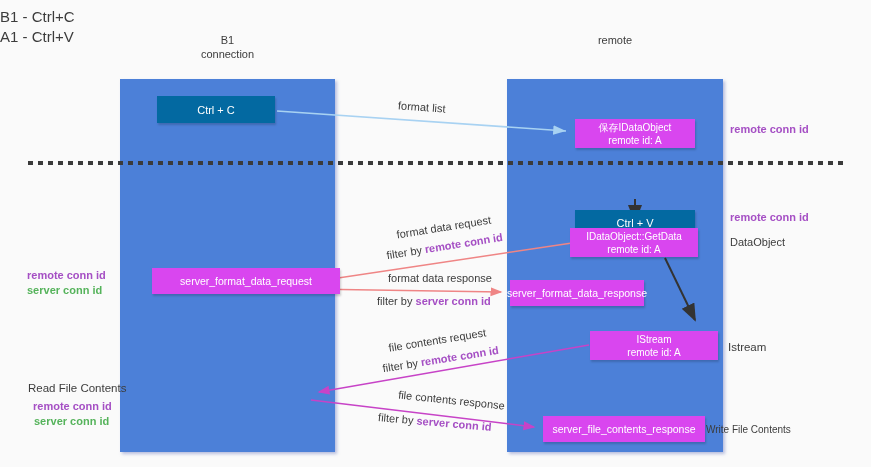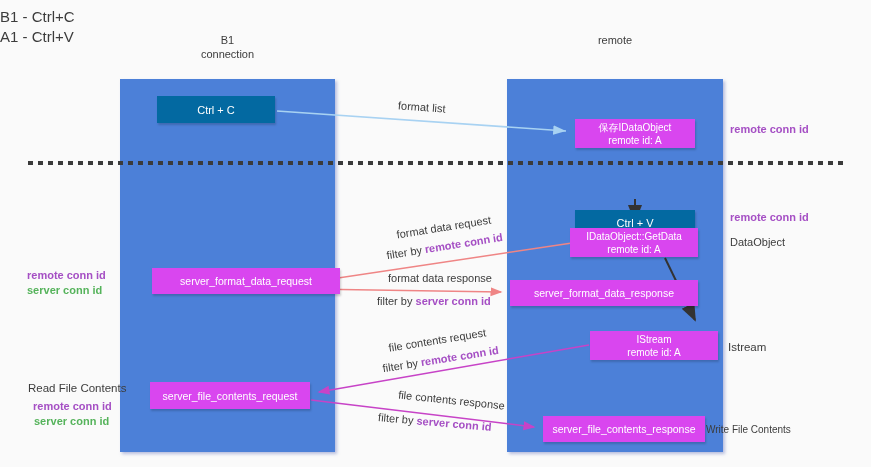--- a/index.html
+++ b/index.html
@@ -89,32 +89,29 @@
 
   <div class="node orange two" style="left:570px;top:228px;width:128px;height:29px;">
     <span>IDataObject::GetData</span>
     <span>remote id: A</span>
   </div>
 
   <div class="node orange" style="left:152px;top:268px;width:188px;height:26px;">
     <span>server_format_data_request</span>
   </div>
 
-  <div class="node orange" style="left:510px;top:280px;width:188px;height:26px;">
+  <div class="node orange" style="left:510px;top:280px;width:134px;height:26px;">
     <span>server_format_data_response</span>
   </div>
 
   <div class="node orange two" style="left:590px;top:331px;width:128px;height:29px;">
     <span>IStream</span>
     <span>remote id: A</span>
   </div>
 
-  <div class="node orange" style="left:150px;top:382px;width:160px;height:27px;">
-    <span>server_file_contents_request</span>
-  </div>
 
   <div class="node orange" style="left:543px;top:416px;width:162px;height:26px;">
     <span>server_file_contents_response</span>
   </div>
 
   <div class="lbl" style="left:398px;top:101px;transform:rotate(4deg);">format list</div>
 
   <div class="lbl" style="left:396px;top:221px;transform:rotate(-9deg);">format data request</div>
   <div class="lbl" style="left:386px;top:240px;transform:rotate(-9deg);">
     <span>filter by </span><span class="bp">remote conn id</span>

